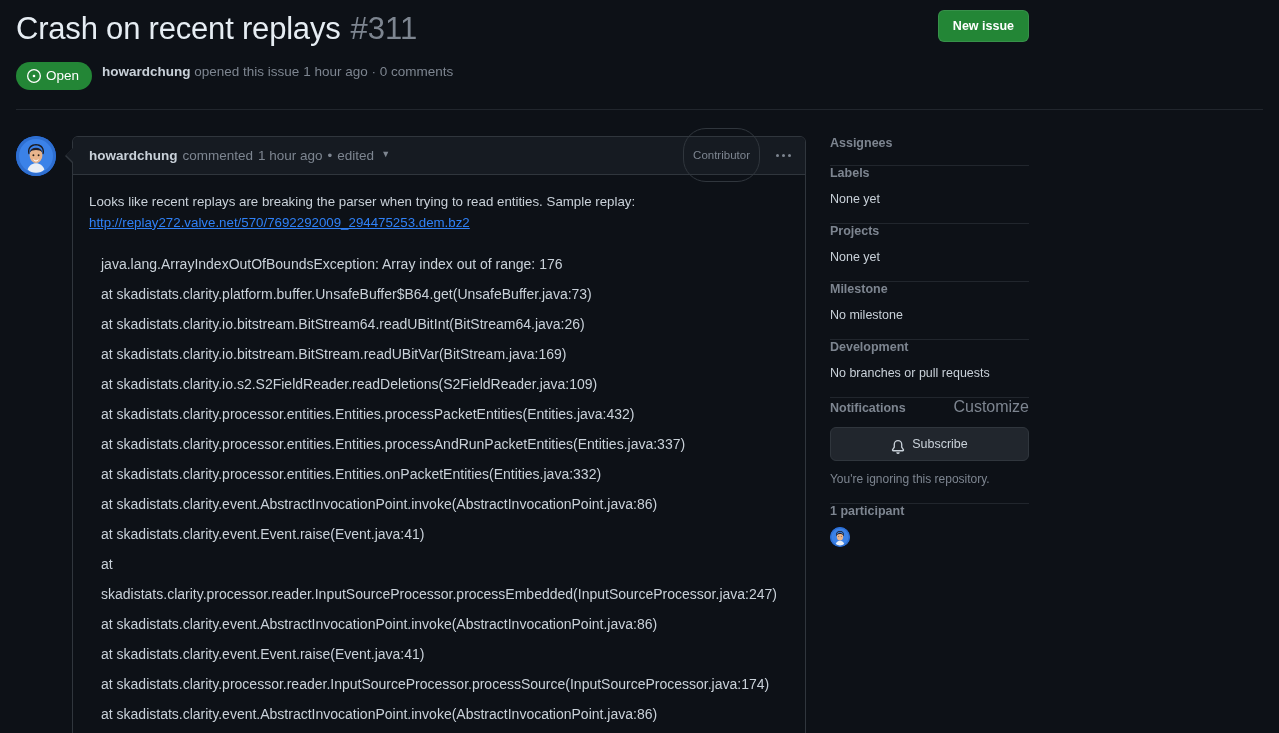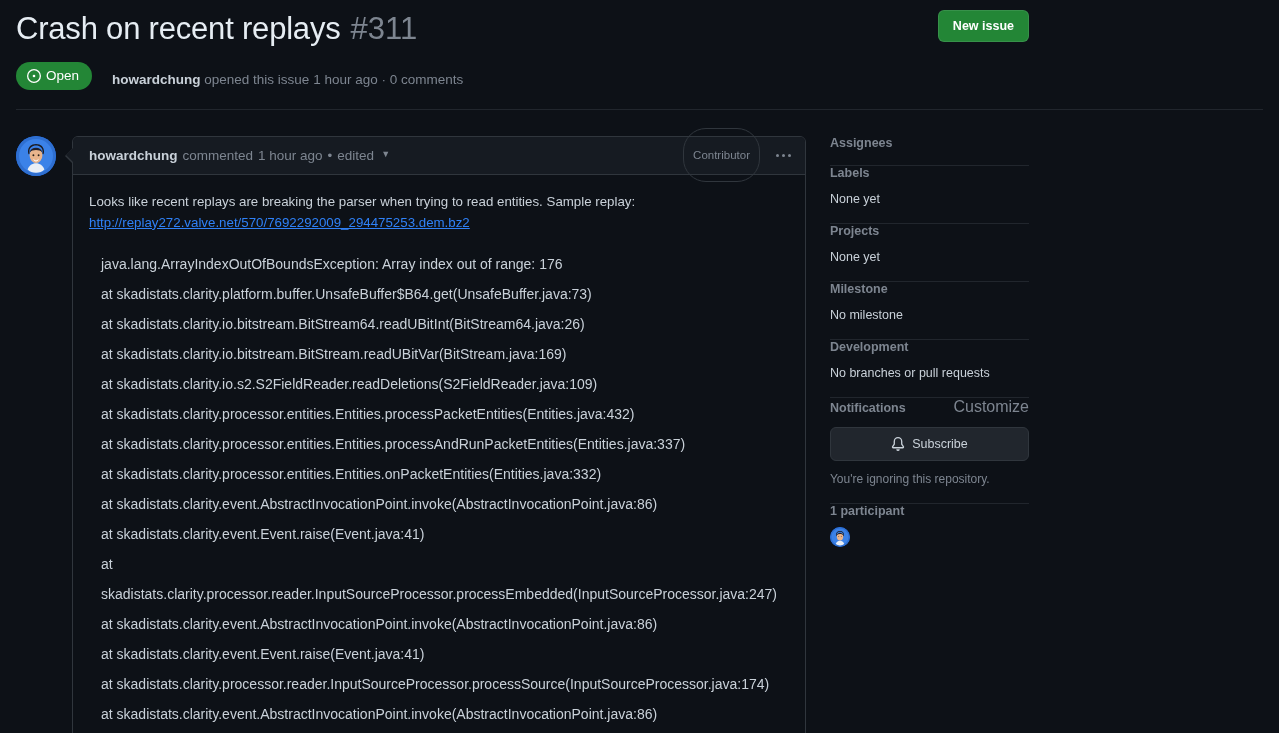--- a/index.html
+++ b/index.html
@@ -49,22 +49,22 @@
     font-size: 12.5px;
     font-weight: 600;
     padding: 5px 14px;
     border-radius: 6px;
     cursor: pointer;
     line-height: 20px;
     font-family: "Liberation Sans", sans-serif;
   }
   .meta-row {
     display: flex;
-    align-items: flex-end;
-    gap: 20px;
+    align-items: flex-start;
+    gap: 10px;
     margin-top: 13px;
   }
   .state-badge {
     display: inline-flex;
     align-items: center;
     gap: 5px;
     background: #238636;
     color: #ffffff;
     font-size: 13.5px;
     font-weight: 500;
@@ -255,21 +255,21 @@
     margin-top: 11px;
     width: 100%;
     background: #21262d;
     border: 1px solid #30363d;
     border-radius: 6px;
     color: #c9d1d9;
     font-size: 12.5px;
     font-weight: 500;
     padding: 6px 10px;
     display: flex;
-    align-items: center;
+    align-items: flex-end;
     justify-content: center;
     gap: 7px;
     cursor: pointer;
     font-family: "Liberation Sans", sans-serif;
     line-height: 20px;
   }
   .subscribe-btn svg { display: block; }
   .ignore-note {
     margin-top: 9px;
     font-size: 12px;

